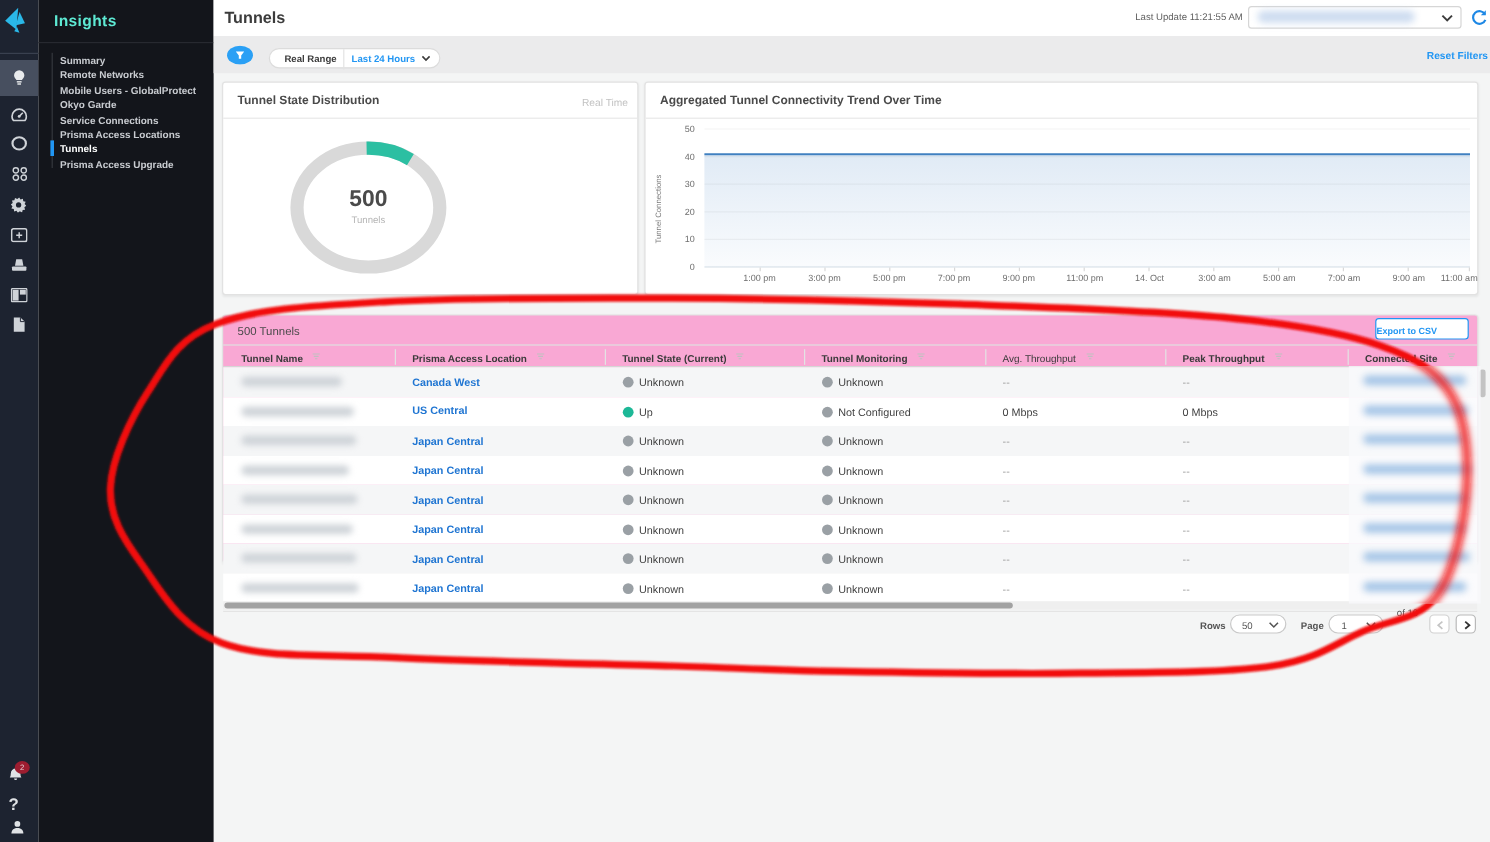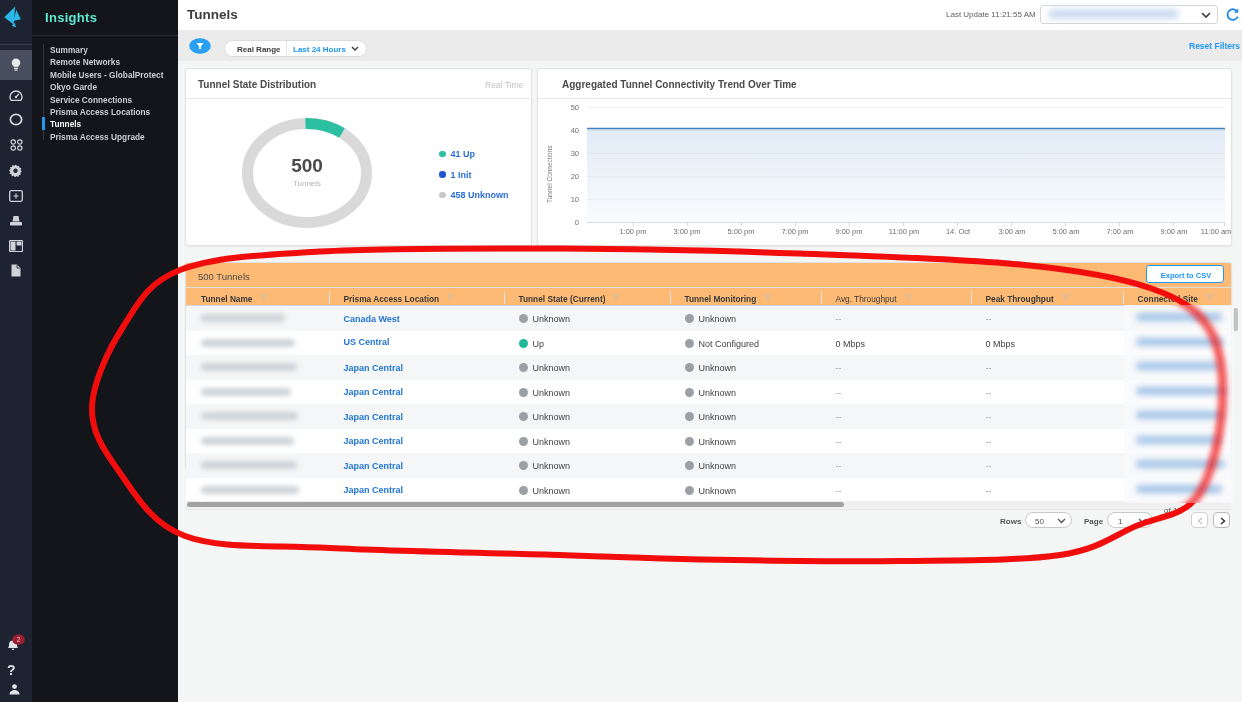--- a/index.html
+++ b/index.html
@@ -126,29 +126,24 @@
 <div class="ab" style="left:185px;top:68px;width:347px;height:178px;background:#fff;border:1px solid #e2e2e2;border-radius:3px;box-shadow:0 1px 2px rgba(0,0,0,.06)">
   <div class="ab" style="left:12px;top:10px;font-size:10px;font-weight:bold;color:#4a4a4a">Tunnel State Distribution</div>
   <div class="ab" style="left:299px;top:11px;font-size:8.5px;color:#c2c2c2">Real Time</div>
   <div class="ab" style="left:0;top:29px;width:345px;height:1px;background:#e8e8e8"></div>
   <svg class="ab" style="left:50px;top:43px" width="142" height="122" viewBox="0 0 142 122">
     <ellipse cx="71" cy="61" rx="59.5" ry="49.5" fill="none" stroke="#d9d9d9" stroke-width="11"></ellipse>
     <path d="M 69.5,11.5 A 59.5 49.5 0 0 1 106,21" fill="none" stroke="#2cbfa2" stroke-width="11"></path>
     <text x="71" y="60" text-anchor="middle" font-size="19" font-weight="bold" fill="#4a4a4a" font-family="Liberation Sans">500</text>
     <text x="71" y="73.5" text-anchor="middle" font-size="8" fill="#b5b5b5" font-family="Liberation Sans">Tunnels</text>
   </svg>
-  <div class="ab" style="left:253px;top:80px;font-size:9px;color:#2a6fd6;font-weight:bold">
-    <div style="margin-bottom:10.5px"><span style="display:inline-block;width:6.5px;height:6.5px;border-radius:50%;background:#2cbfa2;margin-right:5px"></span>41 Up</div>
-    <div style="margin-bottom:10.5px"><span style="display:inline-block;width:6.5px;height:6.5px;border-radius:50%;background:#2053cf;margin-right:5px"></span>1 Init</div>
-    <div><span style="display:inline-block;width:6.5px;height:6.5px;border-radius:50%;background:#c9c9c9;margin-right:5px"></span>458 Unknown</div>
-  </div>
 </div>
 
 <div class="ab" style="left:537px;top:68px;width:695px;height:178px;background:#fff;border:1px solid #e2e2e2;border-radius:3px;box-shadow:0 1px 2px rgba(0,0,0,.06)">
-  <div class="ab" style="left:24px;top:10px;font-size:10px;font-weight:bold;color:#4a4a4a">Aggregated Tunnel Connectivity Trend Over Time</div>
+  <div class="ab" style="left:12px;top:10px;font-size:10px;font-weight:bold;color:#4a4a4a">Aggregated Tunnel Connectivity Trend Over Time</div>
   <div class="ab" style="left:0;top:29px;width:693px;height:1px;background:#e8e8e8"></div>
   <div class="ab" style="left:8px;top:60px;width:8px;height:90px;font-size:6.5px;color:#7a7a7a;writing-mode:vertical-rl;transform:rotate(180deg);text-align:center">Tunnel Connections</div>
 
   <svg class="ab" style="left:0;top:0;overflow:visible" width="693" height="176" viewBox="0 0 693 176">
     <g font-family="Liberation Sans" font-size="7.5" fill="#6e6e6e">
       <text x="41" y="41" text-anchor="end">50</text>
       <text x="41" y="64" text-anchor="end">40</text>
       <text x="41" y="87" text-anchor="end">30</text>
       <text x="41" y="110" text-anchor="end">20</text>
       <text x="41" y="133" text-anchor="end">10</text>
@@ -194,24 +189,24 @@
       <text x="420" y="165">14. Oct</text>
       <text x="474" y="165">3:00 am</text>
       <text x="528" y="165">5:00 am</text>
       <text x="582" y="165">7:00 am</text>
       <text x="636" y="165">9:00 am</text>
       <text x="678" y="165">11:00 am</text>
     </g>
   </svg>
 </div>
 
-<div class="ab" style="left:185px;top:262px;width:1047px;height:207px;background:#fdba74;border:1px solid #e2e2e2;border-radius:3px;box-shadow:0 1px 2px rgba(0,0,0,.06)">
+<div class="ab" style="left:185px;top:262px;width:1047px;height:207px;background:#f9a8d4;border:1px solid #e2e2e2;border-radius:3px;box-shadow:0 1px 2px rgba(0,0,0,.06)">
   <div class="ab" style="left:12px;top:8px;font-size:9.5px;color:#4a4a4a">500 Tunnels</div>
   <div class="ab" style="left:960px;top:2px;width:78px;height:18px;border:1px solid #2196f3;border-radius:3px;background:#fff">
-    <div class="ab" style="left:0;top:4.5px;width:78px;text-align:center;font-size:7.5px;font-weight:bold;color:#2196f3">Export to CSV</div>
+    <div class="ab" style="left:0;top:4.5px;width:78px;font-size:7.5px;font-weight:bold;color:#2196f3">Export to CSV</div>
   </div>
   <div id="thead" class="ab" style="left:0;top:24px;width:1045px;height:19px;border-top:1px solid #e0e0e0;border-bottom:1px solid #d5d5d5">
       <div class="ab" style="left:15px;top:5px;font-size:8.3px;font-weight:bold;color:#3a3a3a">Tunnel Name<span style="display:inline-block;margin-left:8px;vertical-align:1px"><svg width="7" height="7" viewBox="0 0 7 7">
             <path d="M0.5,1 H6.5 M1.5,3 H5.5 M2.5,5 H4.5" stroke="#c0c0c0" stroke-width="0.9"></path>
           </svg></span></div>
       <div class="ab" style="left:157.5px;top:5px;font-size:8.3px;font-weight:bold;color:#3a3a3a">Prisma Access Location<span style="display:inline-block;margin-left:8px;vertical-align:1px"><svg width="7" height="7" viewBox="0 0 7 7">
             <path d="M0.5,1 H6.5 M1.5,3 H5.5 M2.5,5 H4.5" stroke="#c0c0c0" stroke-width="0.9"></path>
           </svg></span></div>
       <div class="ab" style="left:142.5px;top:3px;width:1px;height:13px;background:#e3e3e3"></div>
       <div class="ab" style="left:332.5px;top:5px;font-size:8.3px;font-weight:bold;color:#3a3a3a">Tunnel State (Current)<span style="display:inline-block;margin-left:8px;vertical-align:1px"><svg width="7" height="7" viewBox="0 0 7 7">

